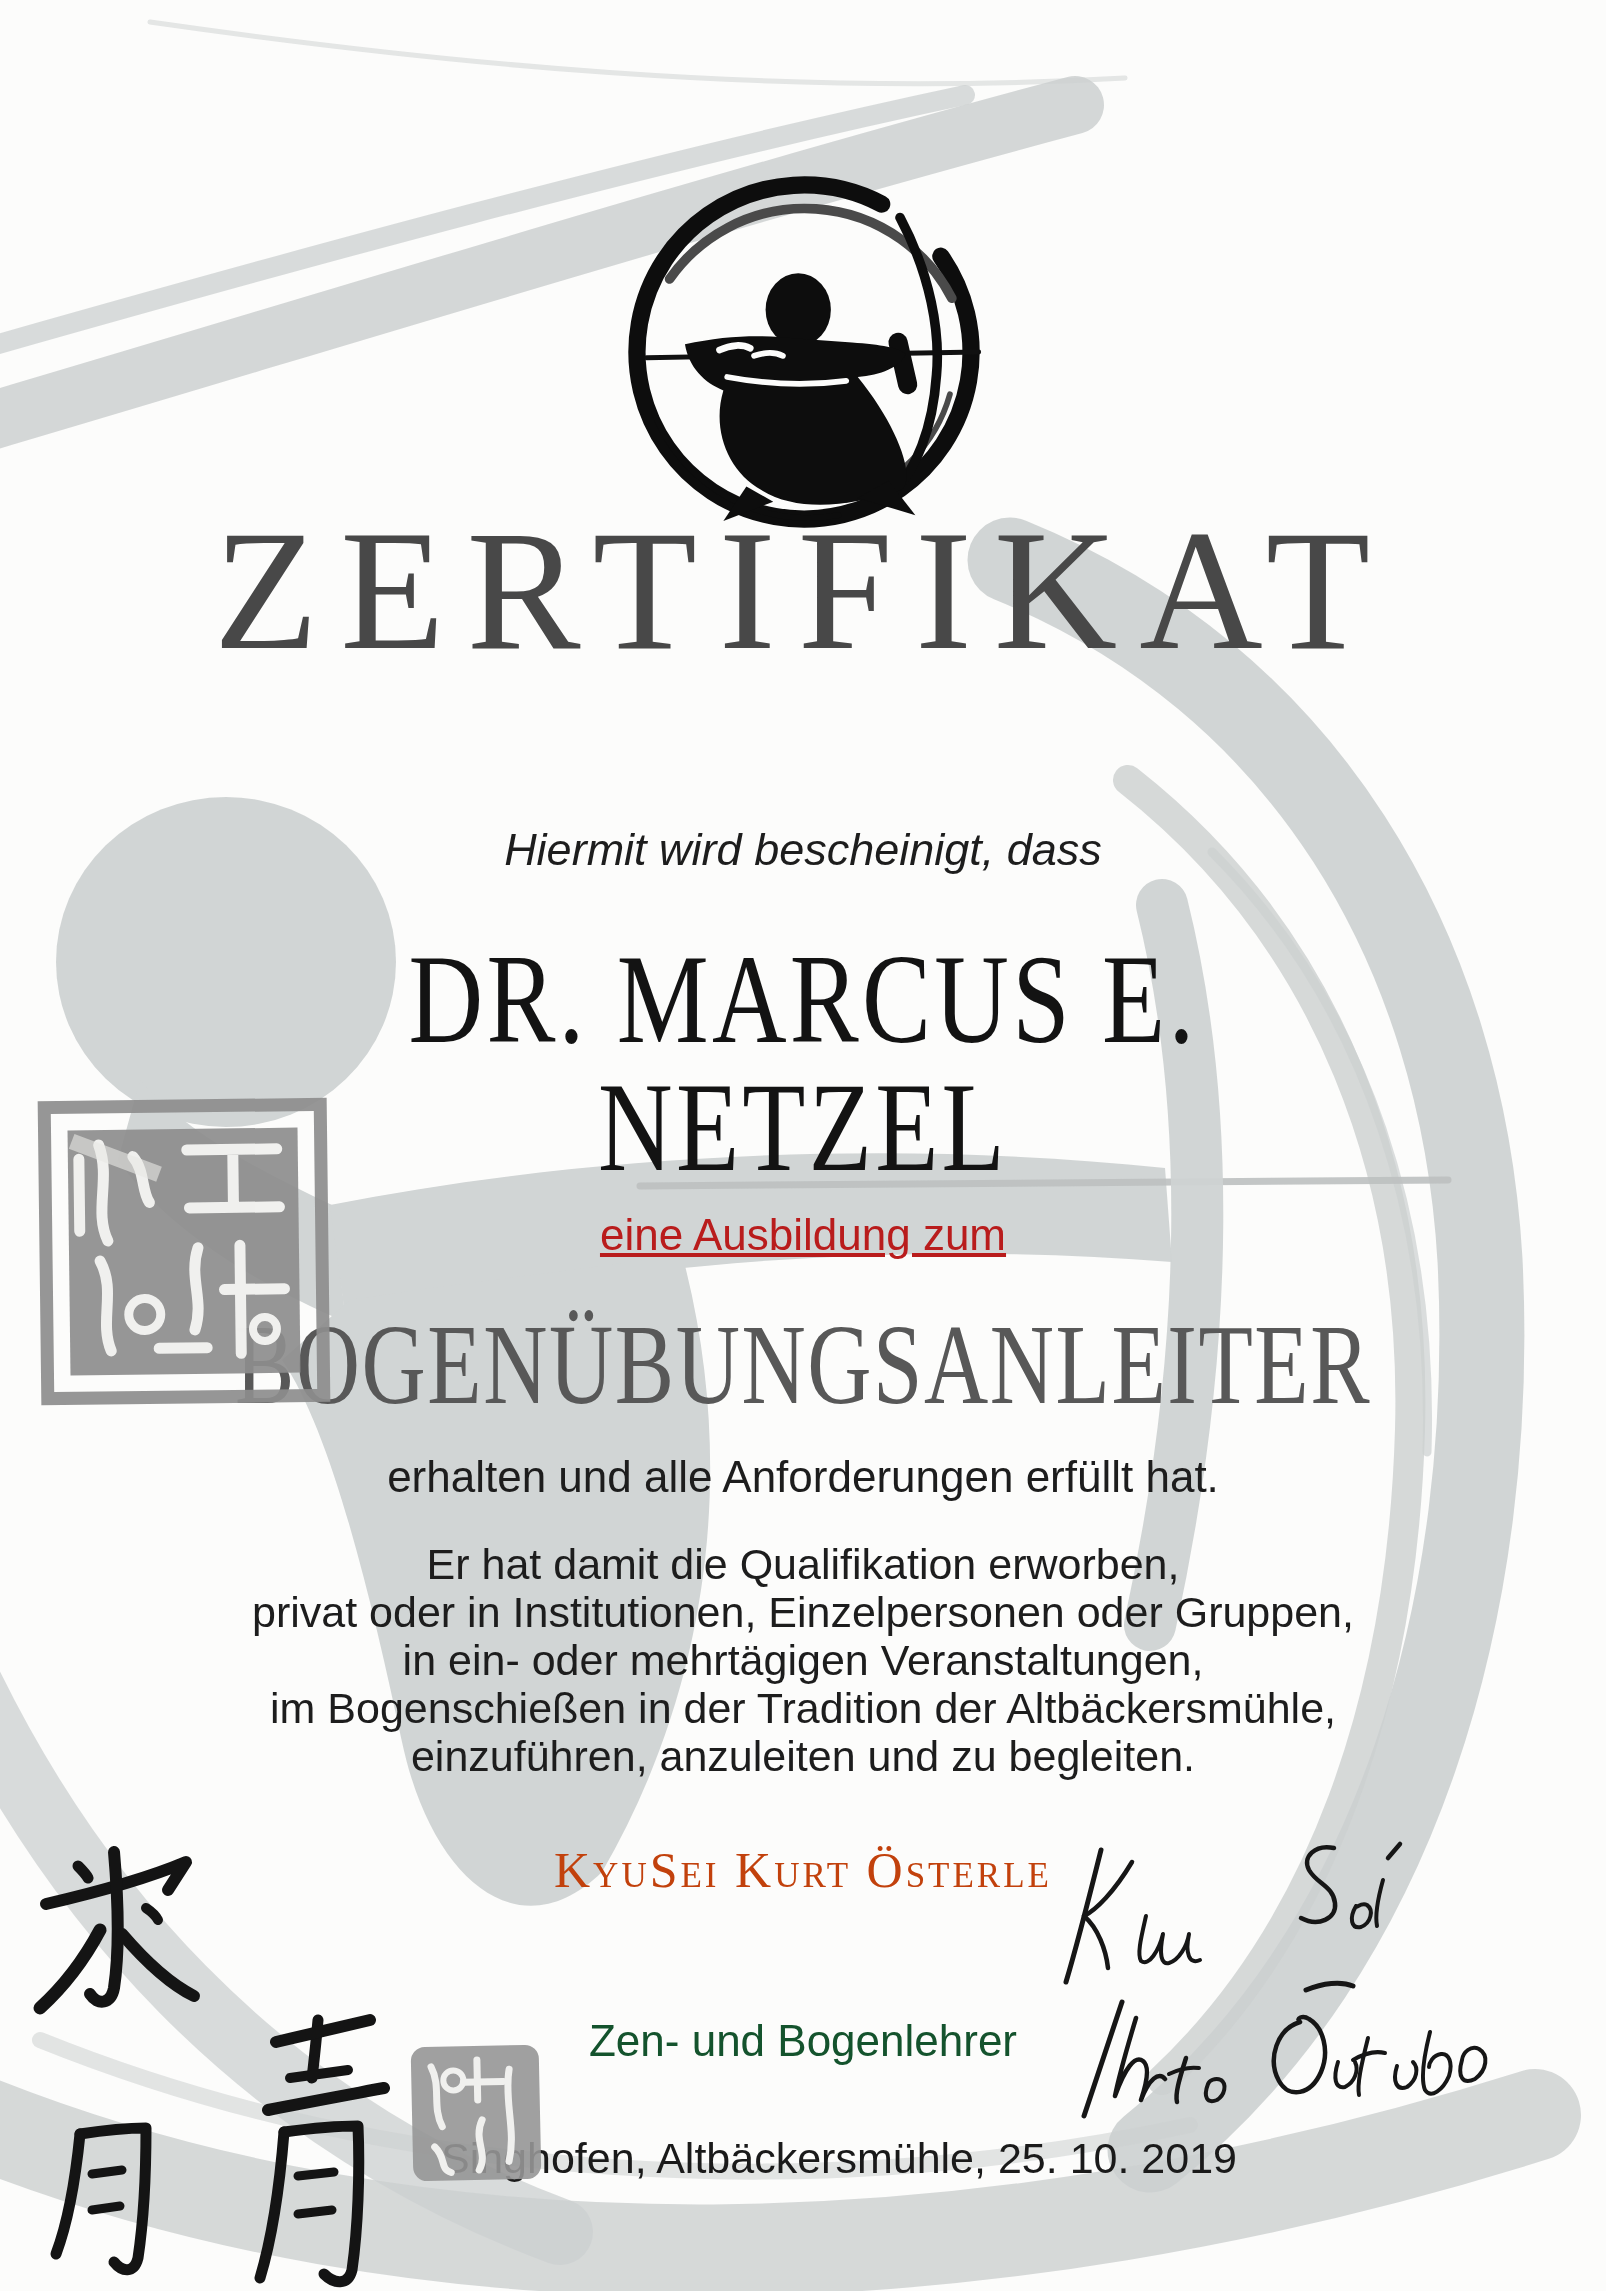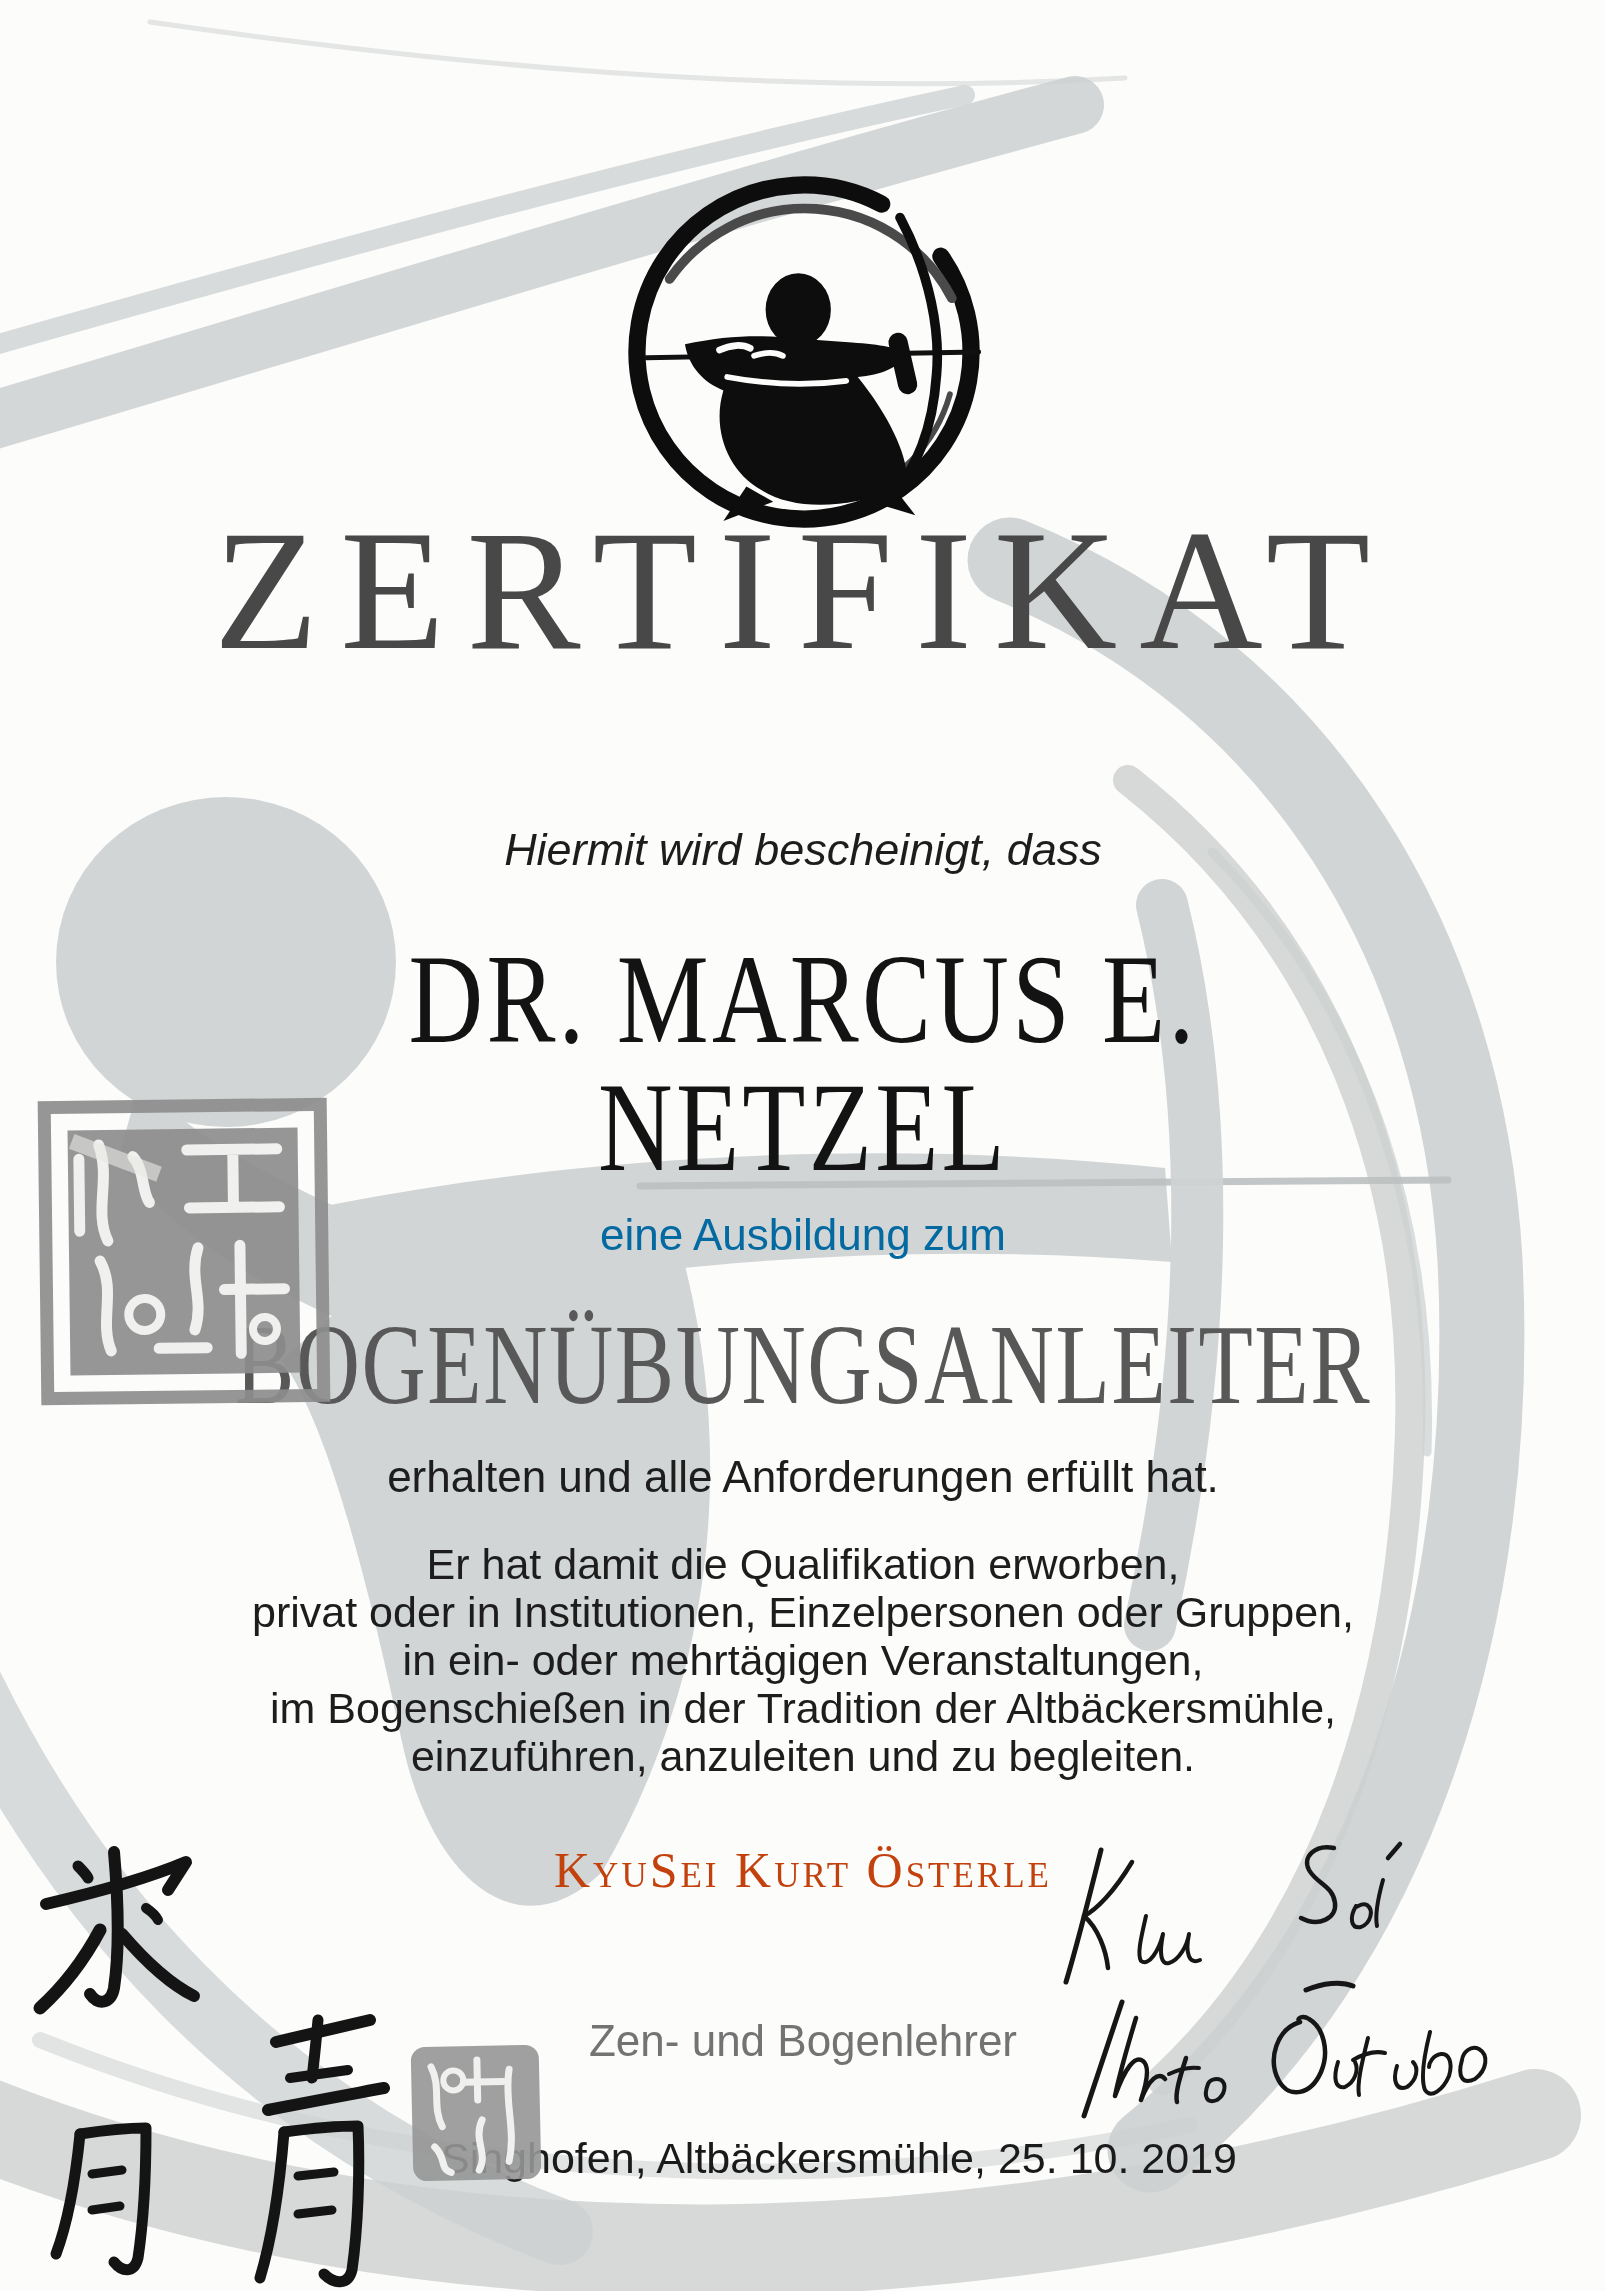--- a/index.html
+++ b/index.html
@@ -14,33 +14,33 @@
     top:505px;font-family:"Liberation Serif", serif;font-weight:400;
     font-size:171px;line-height:1;letter-spacing:22px;color:#484848;
     white-space:nowrap;
   }
   .intro{top:824px;font-size:45px;color:#1d1d1d;font-style:italic;}
   .name{
     top:936px;font-family:"Liberation Serif", serif;font-size:126px;
     line-height:128px;color:#131313;letter-spacing:4px;
     transform:scaleX(0.82);transform-origin:50% 0;white-space:nowrap;
   }
-  .training-intro{top:1210px;font-size:44px;color:#0369a1;}
+  .training-intro{top:1210px;font-size:44px;color:#b91c1c;text-decoration:underline;}
   .qualification{
     top:1308px;font-family:"Liberation Serif", serif;font-size:114px;
     line-height:1;color:#585858;letter-spacing:2px;
     transform:scaleX(0.78);transform-origin:50% 0;white-space:nowrap;
   }
   .completion{top:1452px;font-size:44px;color:#1d1d1d;}
   .bodytext{top:1540px;font-size:43px;line-height:48px;color:#1d1d1d;text-align:center;}
   .issuer-name{
     top:1845px;font-family:"Liberation Serif", serif;font-variant:small-caps;
     font-size:50px;line-height:1;color:#c2410c;letter-spacing:3px;
   }
-  .issuer-title{top:2016px;font-size:44px;color:#737373;}
+  .issuer-title{top:2016px;font-size:44px;color:#14532d;}
   .place-date{top:2134px;font-size:43px;color:#1a1a1a;padding-left:36px;}
   .logo-wrap{position:absolute;left:612px;top:156px;width:384px;height:392px;}
   .seal-large{position:absolute;left:38px;top:1098px;width:292px;height:307px;transform:rotate(-0.7deg);}
   .seal-small{position:absolute;left:408px;top:2042px;width:136px;height:142px;transform:rotate(-1.2deg);}
   .signature-wrap{position:absolute;left:1036px;top:1822px;width:478px;height:300px;}
   .calligraphy-wrap{position:absolute;left:18px;top:1838px;width:372px;height:453px;}
 </style>
 </head>
 <body>
 

